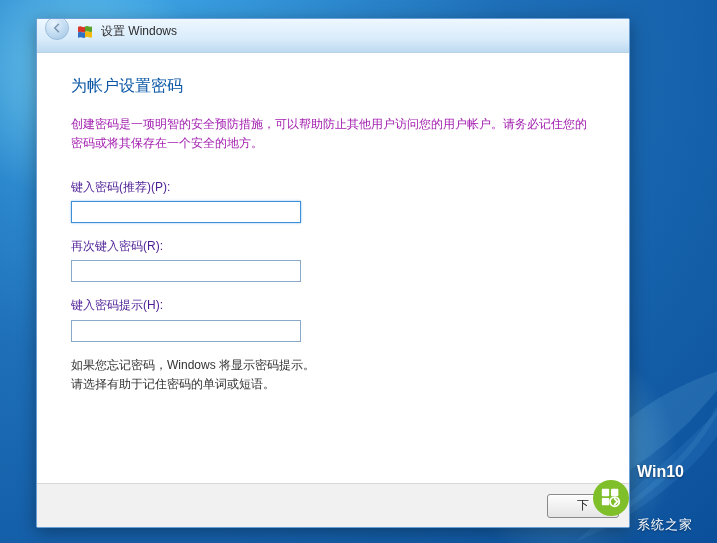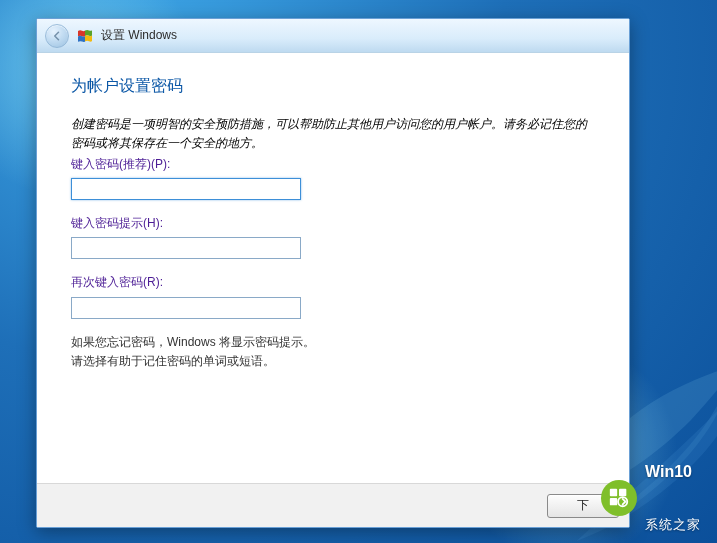--- a/index.html
+++ b/index.html
@@ -23,40 +23,40 @@
       background: #fff;
       border: 1px solid #6aa0d6;
       box-shadow: 0 4px 18px rgba(0,0,0,0.35);
       border-radius: 2px;
       overflow: hidden;
     }
     .titlebar {
       height: 34px;
       background: linear-gradient(to bottom, #eef7ff 0%, #d9ecfb 60%, #bedaf0 100%);
       border-bottom: 1px solid #b9d3e6;
-      display: flex; align-items: center; gap: 8px; padding: 0 8px;
+      display: flex; align-items: flex-end; gap: 8px; padding: 12px 8px;
       font-size: 12px; color: #2b2b2b;
     }
     .back-btn {
       width: 24px; height: 24px; border-radius: 50%;
       background: radial-gradient(circle at 35% 30%, #eaf4ff 0%, #b9d6ef 45%, #8ab4d8 100%);
       border: 1px solid #7ea7cc;
       display: flex; align-items: center; justify-content: center;
       box-shadow: inset 0 1px 1px rgba(255,255,255,0.7);
       opacity: 0.7;
     }
     .back-btn svg { width: 12px; height: 12px; }
     .win-flag { width: 16px; height: 16px; }
     .content {
       padding: 20px 34px 0 34px;
       font-size: 12px; color: #333; line-height: 1.6;
       position: relative; height: calc(100% - 34px);
     }
     .heading { color: #0b57a6; font-size: 16px; font-weight: 400; margin-bottom: 16px; }
-    .desc { margin-bottom: 2px; color: #000000; font-style: italic; }
+    .desc { margin-bottom: 25px; color: #a21caf; }
     .field { margin-bottom: 14px; }
     .field label { display: block; margin-bottom: 4px; color: #4c1d95; font-size: 12px; }
     .field input {
       width: 230px; height: 22px;
       border: 1px solid #8aa9c7; padding: 2px 4px;
       font-size: 12px; background: #fff;
     }
     .field input:focus, .field input.focused {
       outline: none;
       border-color: #3d8fd8;
@@ -71,21 +71,21 @@
       padding: 0 10px;
     }
     .next-btn {
       min-width: 72px; height: 24px;
       border: 1px solid #8a8a8a; border-radius: 3px;
       background: linear-gradient(to bottom, #fdfdfd, #e5e5e5);
       font-size: 12px; color: #222; padding: 0 10px;
       box-shadow: inset 0 1px 0 rgba(255,255,255,0.8);
     }
     .watermark {
-      position: absolute; right: 16px; bottom: 10px;
+      position: absolute; right: 24px; bottom: 10px;
       display: flex; align-items: center; gap: 8px;
       color: #fff; font-size: 14px; font-weight: 500;
       text-shadow: 0 1px 2px rgba(0,0,0,0.4);
     }
     .wm-logo {
       width: 36px; height: 36px; border-radius: 50%;
       background: #7fbf2a;
       display: flex; align-items: center; justify-content: center;
     }
     .wm-logo-inner {
@@ -126,27 +126,27 @@
   <div class="content">
     <h1 class="heading">为帐户设置密码</h1>
     <p class="desc">创建密码是一项明智的安全预防措施，可以帮助防止其他用户访问您的用户帐户。请务必记住您的密码或将其保存在一个安全的地方。</p>
 
     <div class="field">
       <label>键入密码(推荐)(P):</label>
       <input type="password" class="focused" value="" style="">
     </div>
 
     <div class="field">
-      <label>键入密码提示(H):</label>
-      <input type="text" value="" style="">
+      <label>再次键入密码(R):</label>
+      <input type="password" value="" style="">
     </div>
 
     <div class="field">
-      <label>再次键入密码(R):</label>
-      <input type="password" value="" style="">
+      <label>键入密码提示(H):</label>
+      <input type="text" value="" style="">
     </div>
 
     <div class="hint-text">
       <div>如果您忘记密码，Windows 将显示密码提示。</div>
       <div>请选择有助于记住密码的单词或短语。</div>
     </div>
 
     <div class="footer">
       <button class="next-btn">下</button>
     </div>

